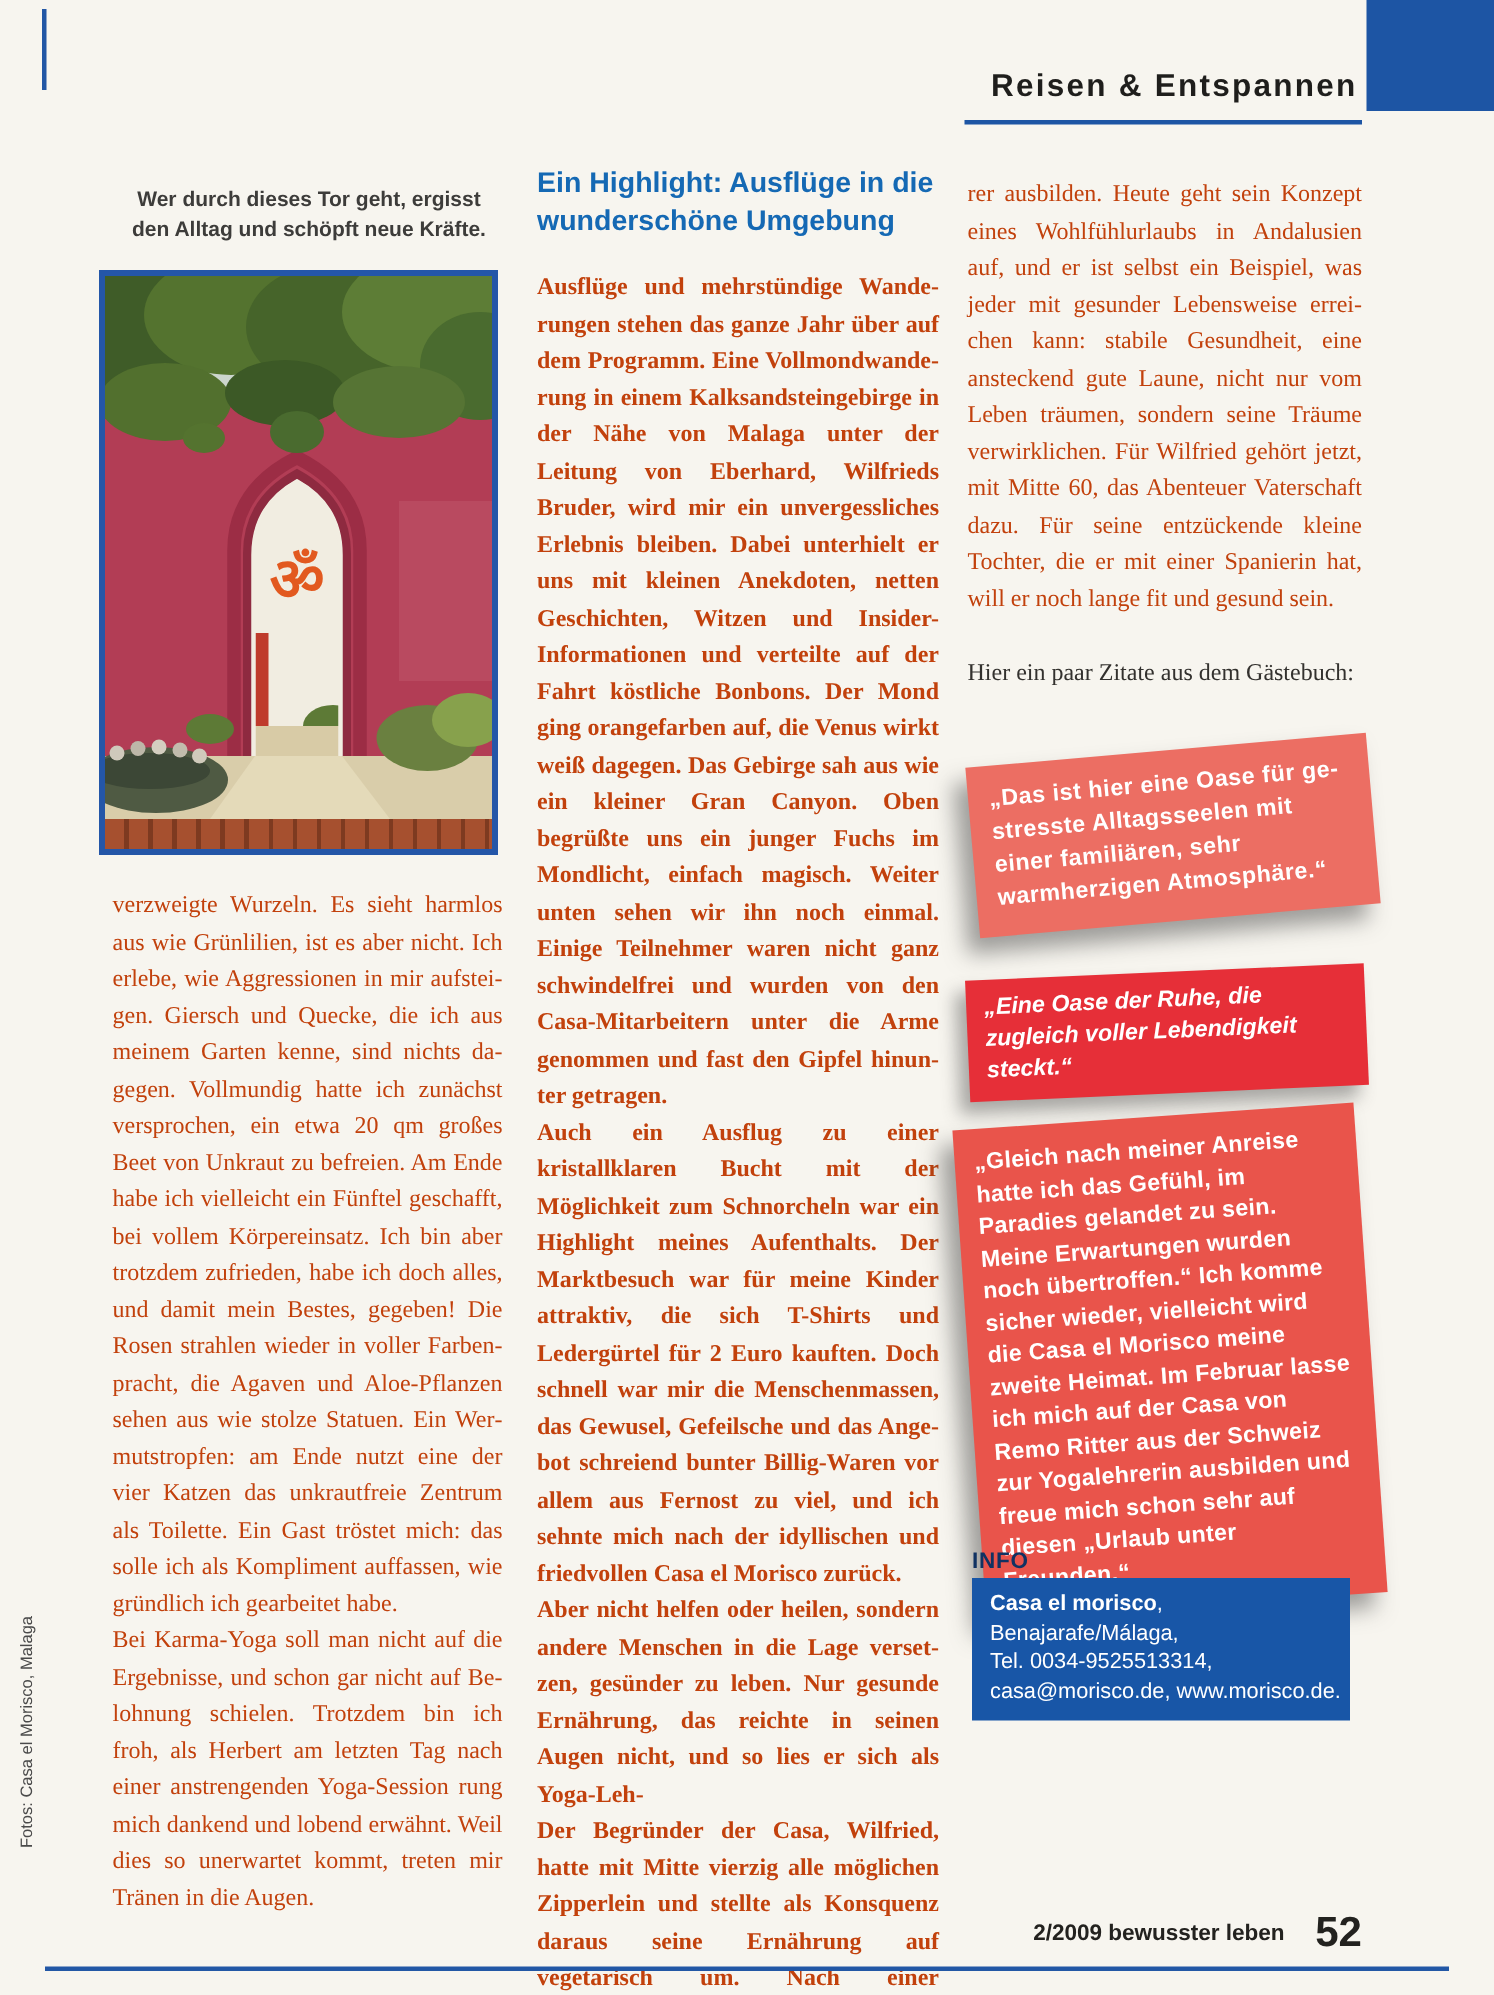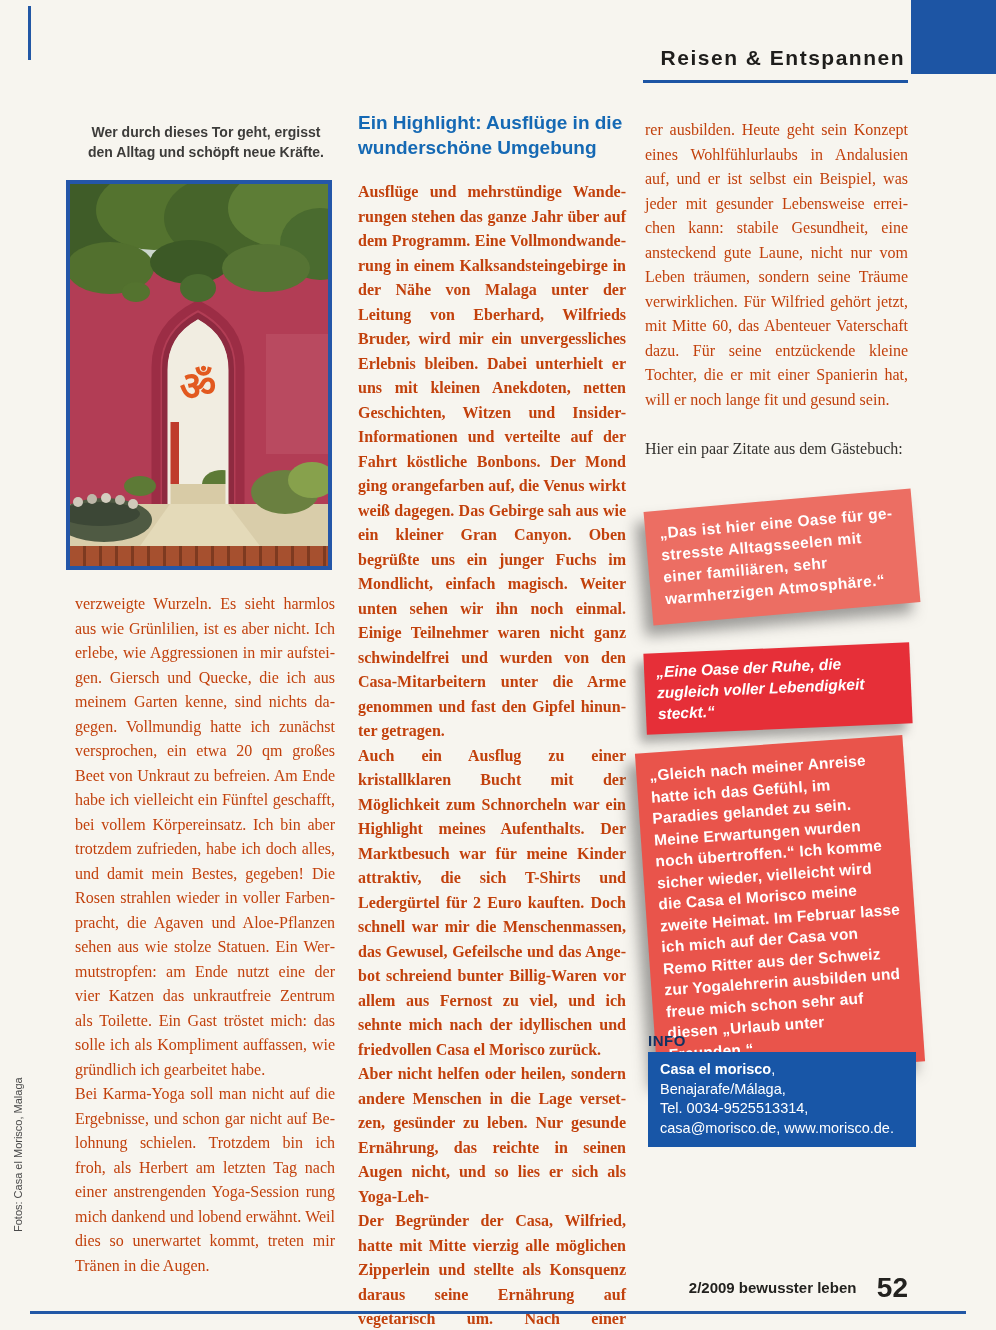--- a/index.html
+++ b/index.html
@@ -47,21 +47,21 @@
   .quote-2{left:645px;top:648px;width:242px;padding:8px 12px 10px 12px;background:#e62f38;
     font-size:15.5px;line-height:21px;font-style:italic;transform:rotate(-2.5deg);
     box-shadow:-7px 8px 11px rgba(70,70,70,.45);}
   .quote-3{left:646px;top:744px;width:242px;padding:12px 13px 14px 13px;background:#e9544b;
     font-size:15.5px;line-height:21.5px;letter-spacing:.2px;transform:rotate(-4deg);
     box-shadow:-9px 10px 14px rgba(70,70,70,.5);}
 
   
   .info-label{position:absolute;left:648px;top:1032px;font-size:15px;font-weight:bold;
     color:#113262;letter-spacing:.5px;}
-  .info-box{position:absolute;left:648px;top:1052px;width:234px;padding:8px 22px 9px 12px;
+  .info-box{position:absolute;left:648px;top:1052px;width:234px;padding:8px 6px 9px 12px;
     background:#1856a7;color:#fff;font-size:14.5px;line-height:19.5px;}
   .info-box b{font-weight:bold;}
 
   
   .footer{position:absolute;left:500px;top:1272px;width:408px;text-align:right;}
   .footer .issue{font-size:15px;font-weight:bold;color:#23221f;vertical-align:baseline;}
   .footer .pagenum{font-size:28px;font-weight:bold;color:#23221f;margin-left:16px;
     vertical-align:-4px;}
 </style>
 </head>

